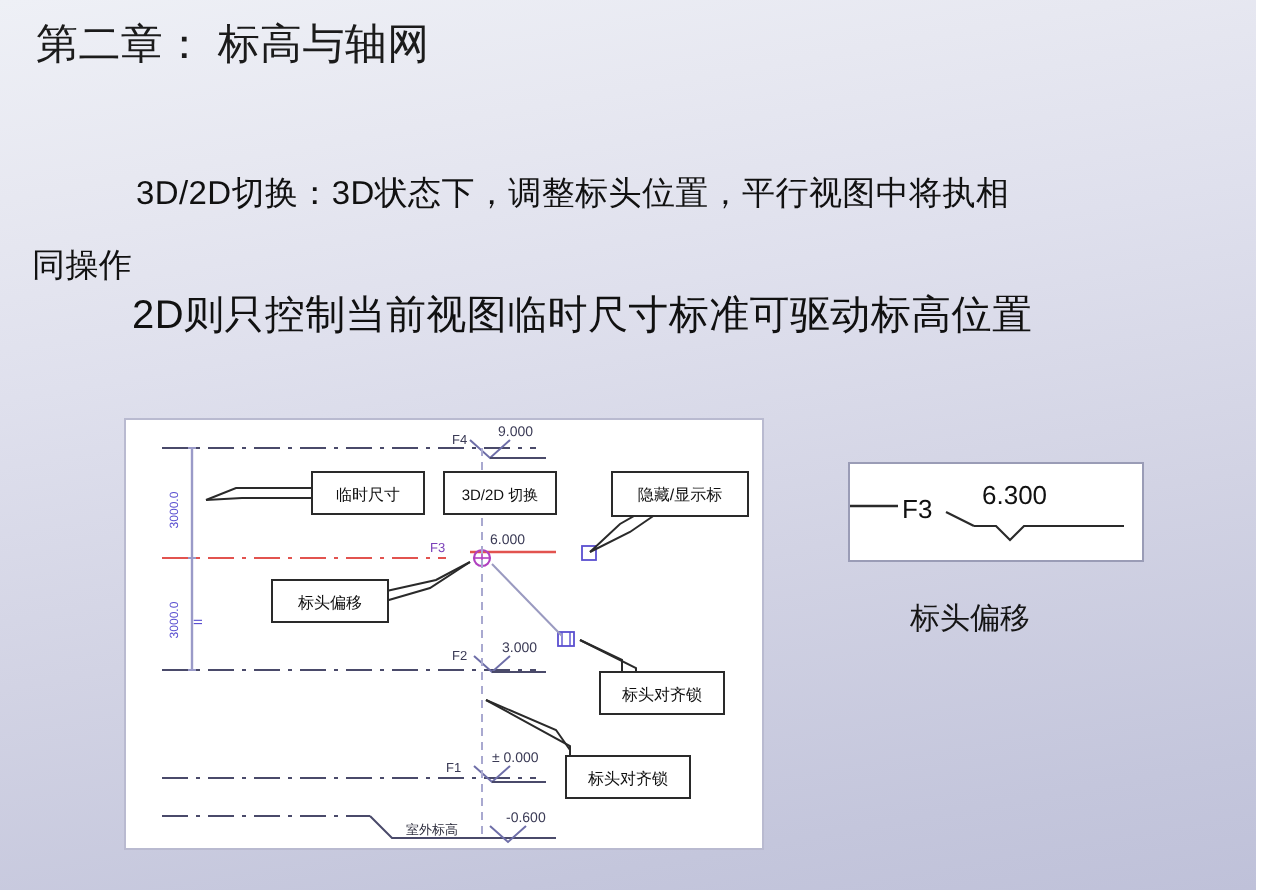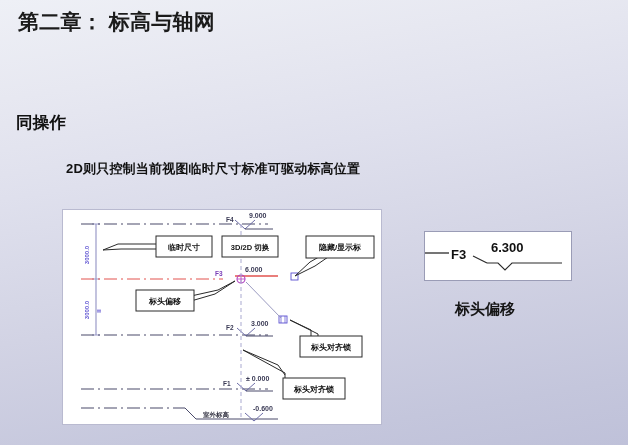--- a/index.html
+++ b/index.html
@@ -11,21 +11,20 @@
     height: 445px;
     overflow: hidden;
     font-family: "Liberation Sans", "DejaVu Sans", sans-serif;
   }
   #slide {
     position: relative;
     width: 628px;
     height: 445px;
     background: linear-gradient(170deg, #eef0f6 0%, #e7e8f1 18%, #dfe0ed 36%, #d2d3e4 62%, #c4c6dc 88%, #bfc1d9 100%);
     overflow: hidden;
-    font-weight: bold;
   }
 
   
   .txt {
     position: absolute;
     color: #111111;
     white-space: nowrap;
     letter-spacing: 0.2px;
   }
   #title {
@@ -39,27 +38,27 @@
     top: 48px;
     font-size: 16px;
   }
   #line-2 {
     left: 68px;
     top: 86px;
     font-size: 16.5px;
   }
   #line-3 {
     left: 16px;
-    top: 112px;
+    top: 122px;
     font-size: 16.5px;
   }
   #line-4 {
     left: 66px;
-    top: 160px;
-    font-size: 13px;
+    top: 144px;
+    font-size: 20px;
   }
 
   
   #cad-panel {
     position: absolute;
     left: 62px;
     top: 209px;
     width: 318px;
     height: 214px;
     background: #ffffff;
@@ -90,20 +89,21 @@
   }
 </style>
 </head>
 <body>
 
 <div id="slide">
 
   <div class="txt" id="title">第二章： 标高与轴网</div>
 
 
+  <div class="txt" id="line-2">3D/2D切换：3D状态下，调整标头位置，平行视图中将执相</div>
 
   <div class="txt" id="line-3">同操作</div>
 
   <div class="txt" id="line-4">2D则只控制当前视图临时尺寸标准可驱动标高位置</div>
 
   <div id="cad-panel">
     <svg id="cad-svg" width="318" height="214" viewBox="0 0 318 214">
 
       <line x1="33" y1="14" x2="33" y2="125" stroke="#9a9ac8" stroke-width="1.2"></line>
 

